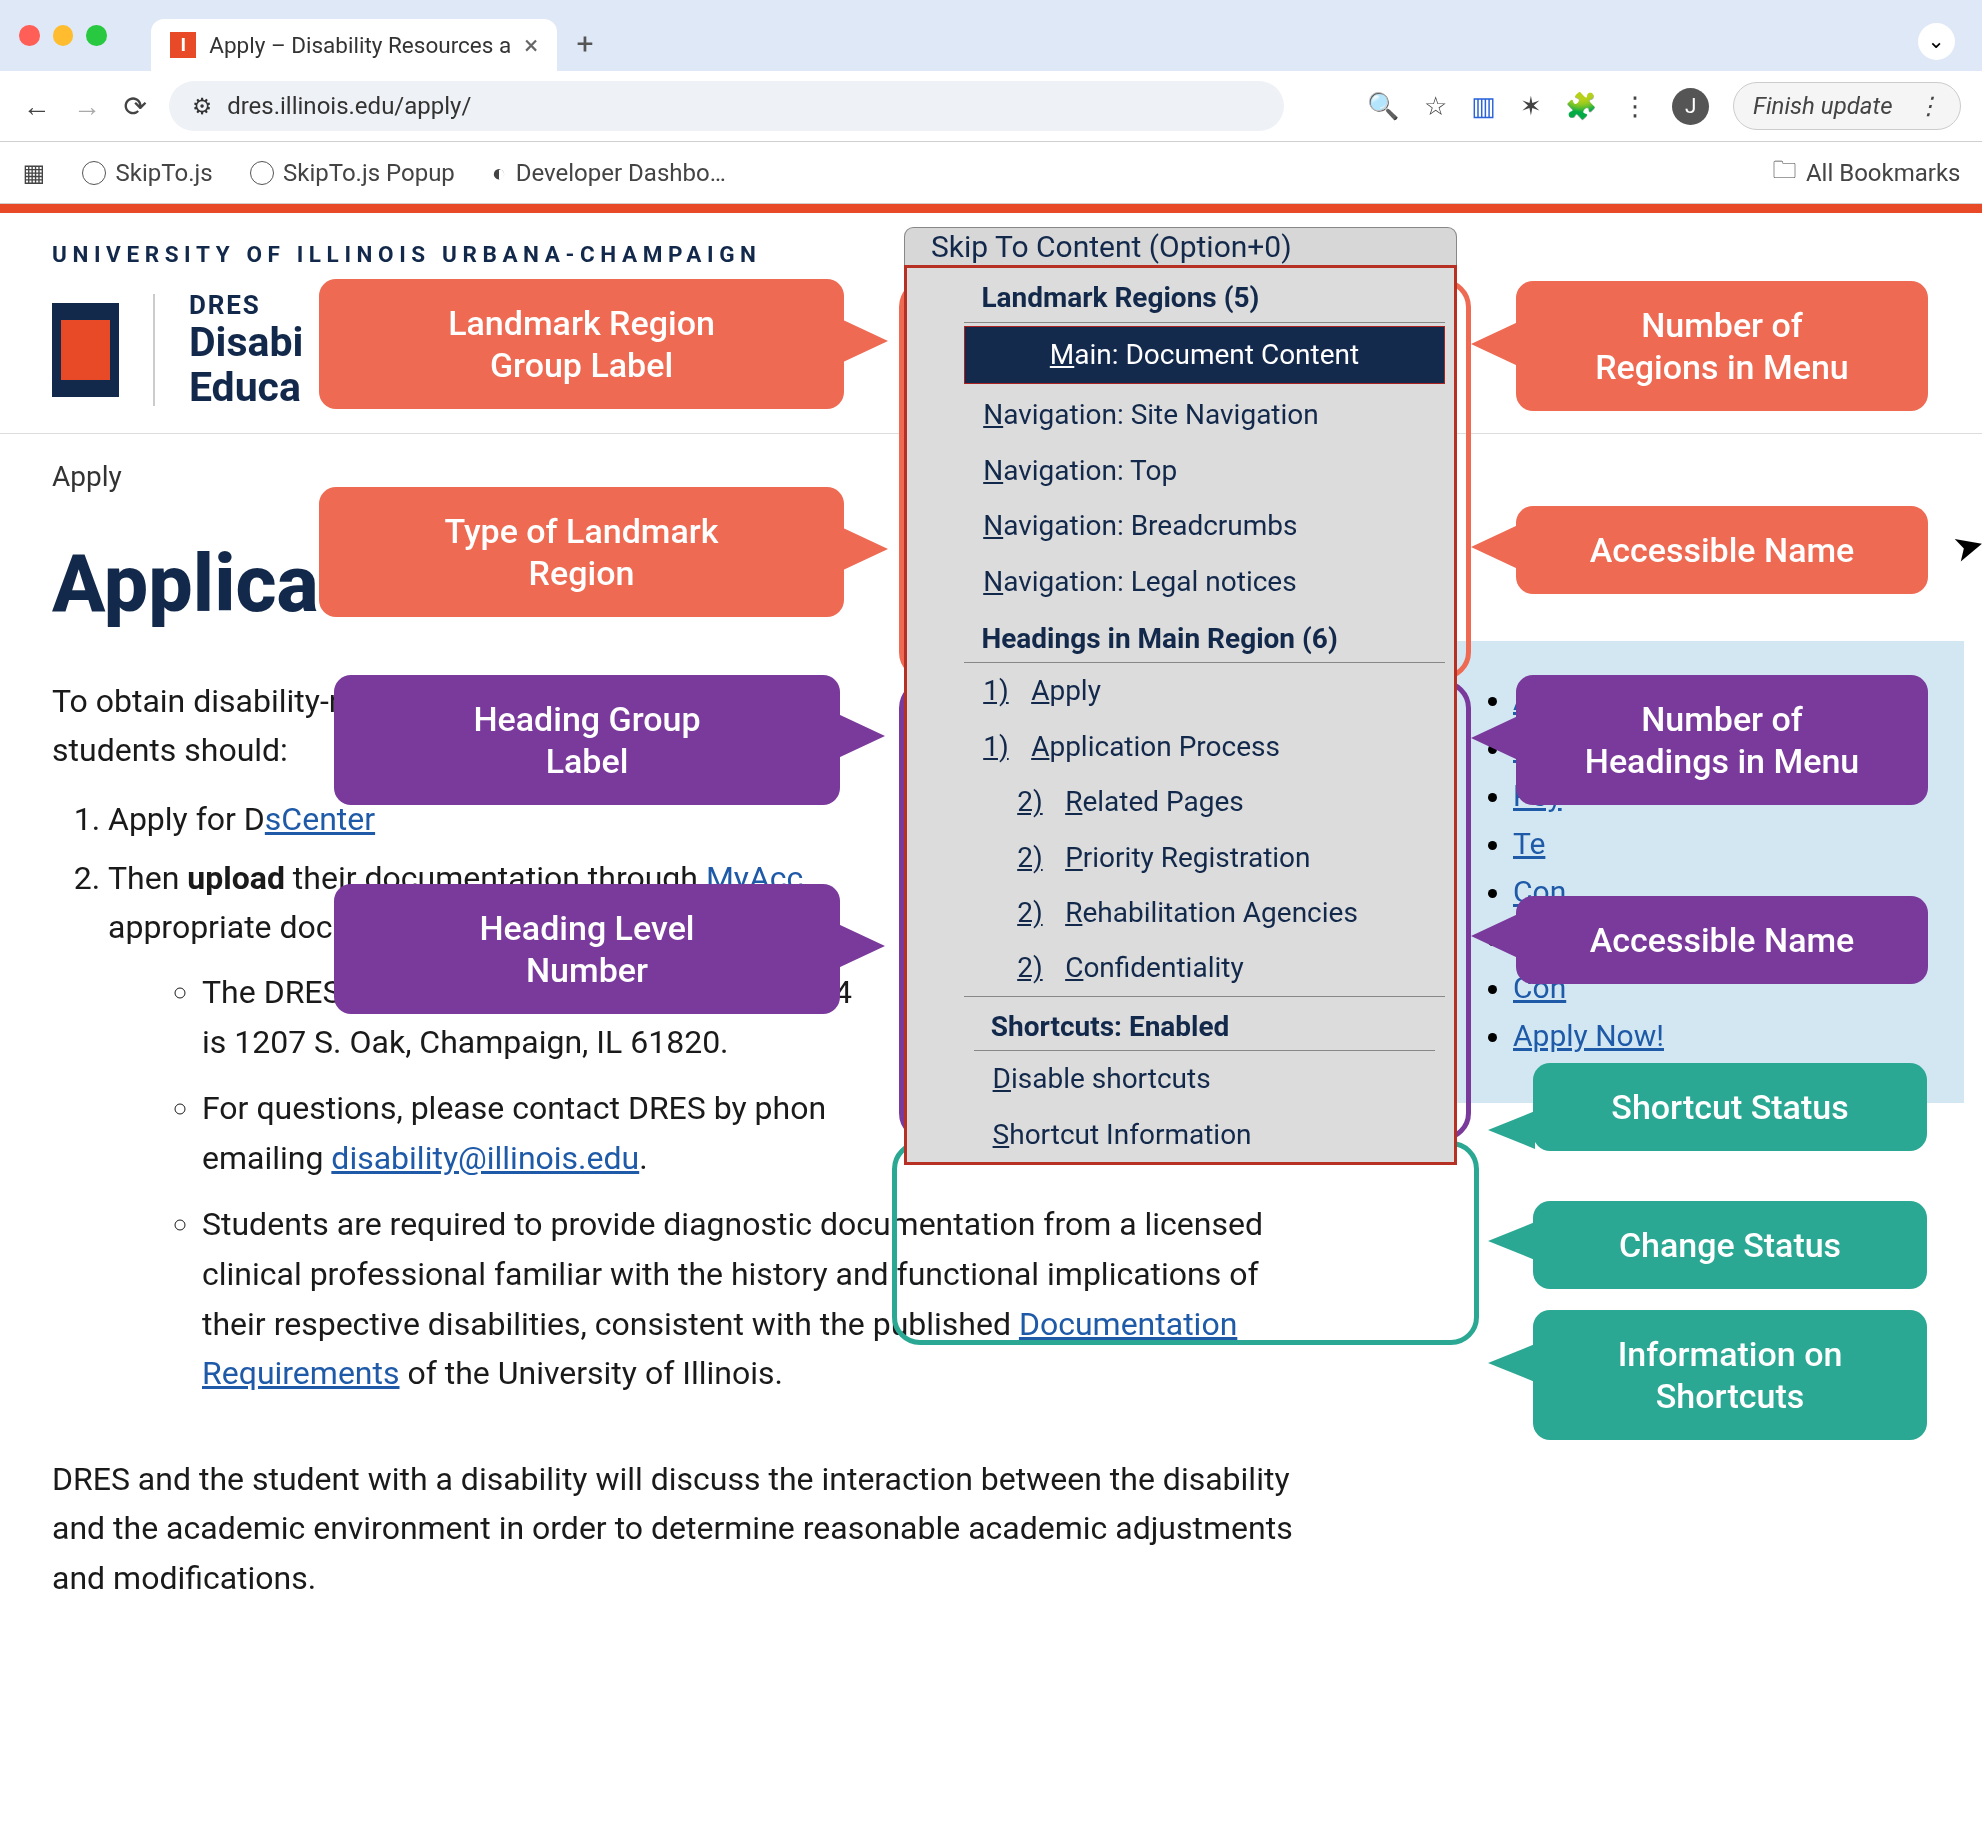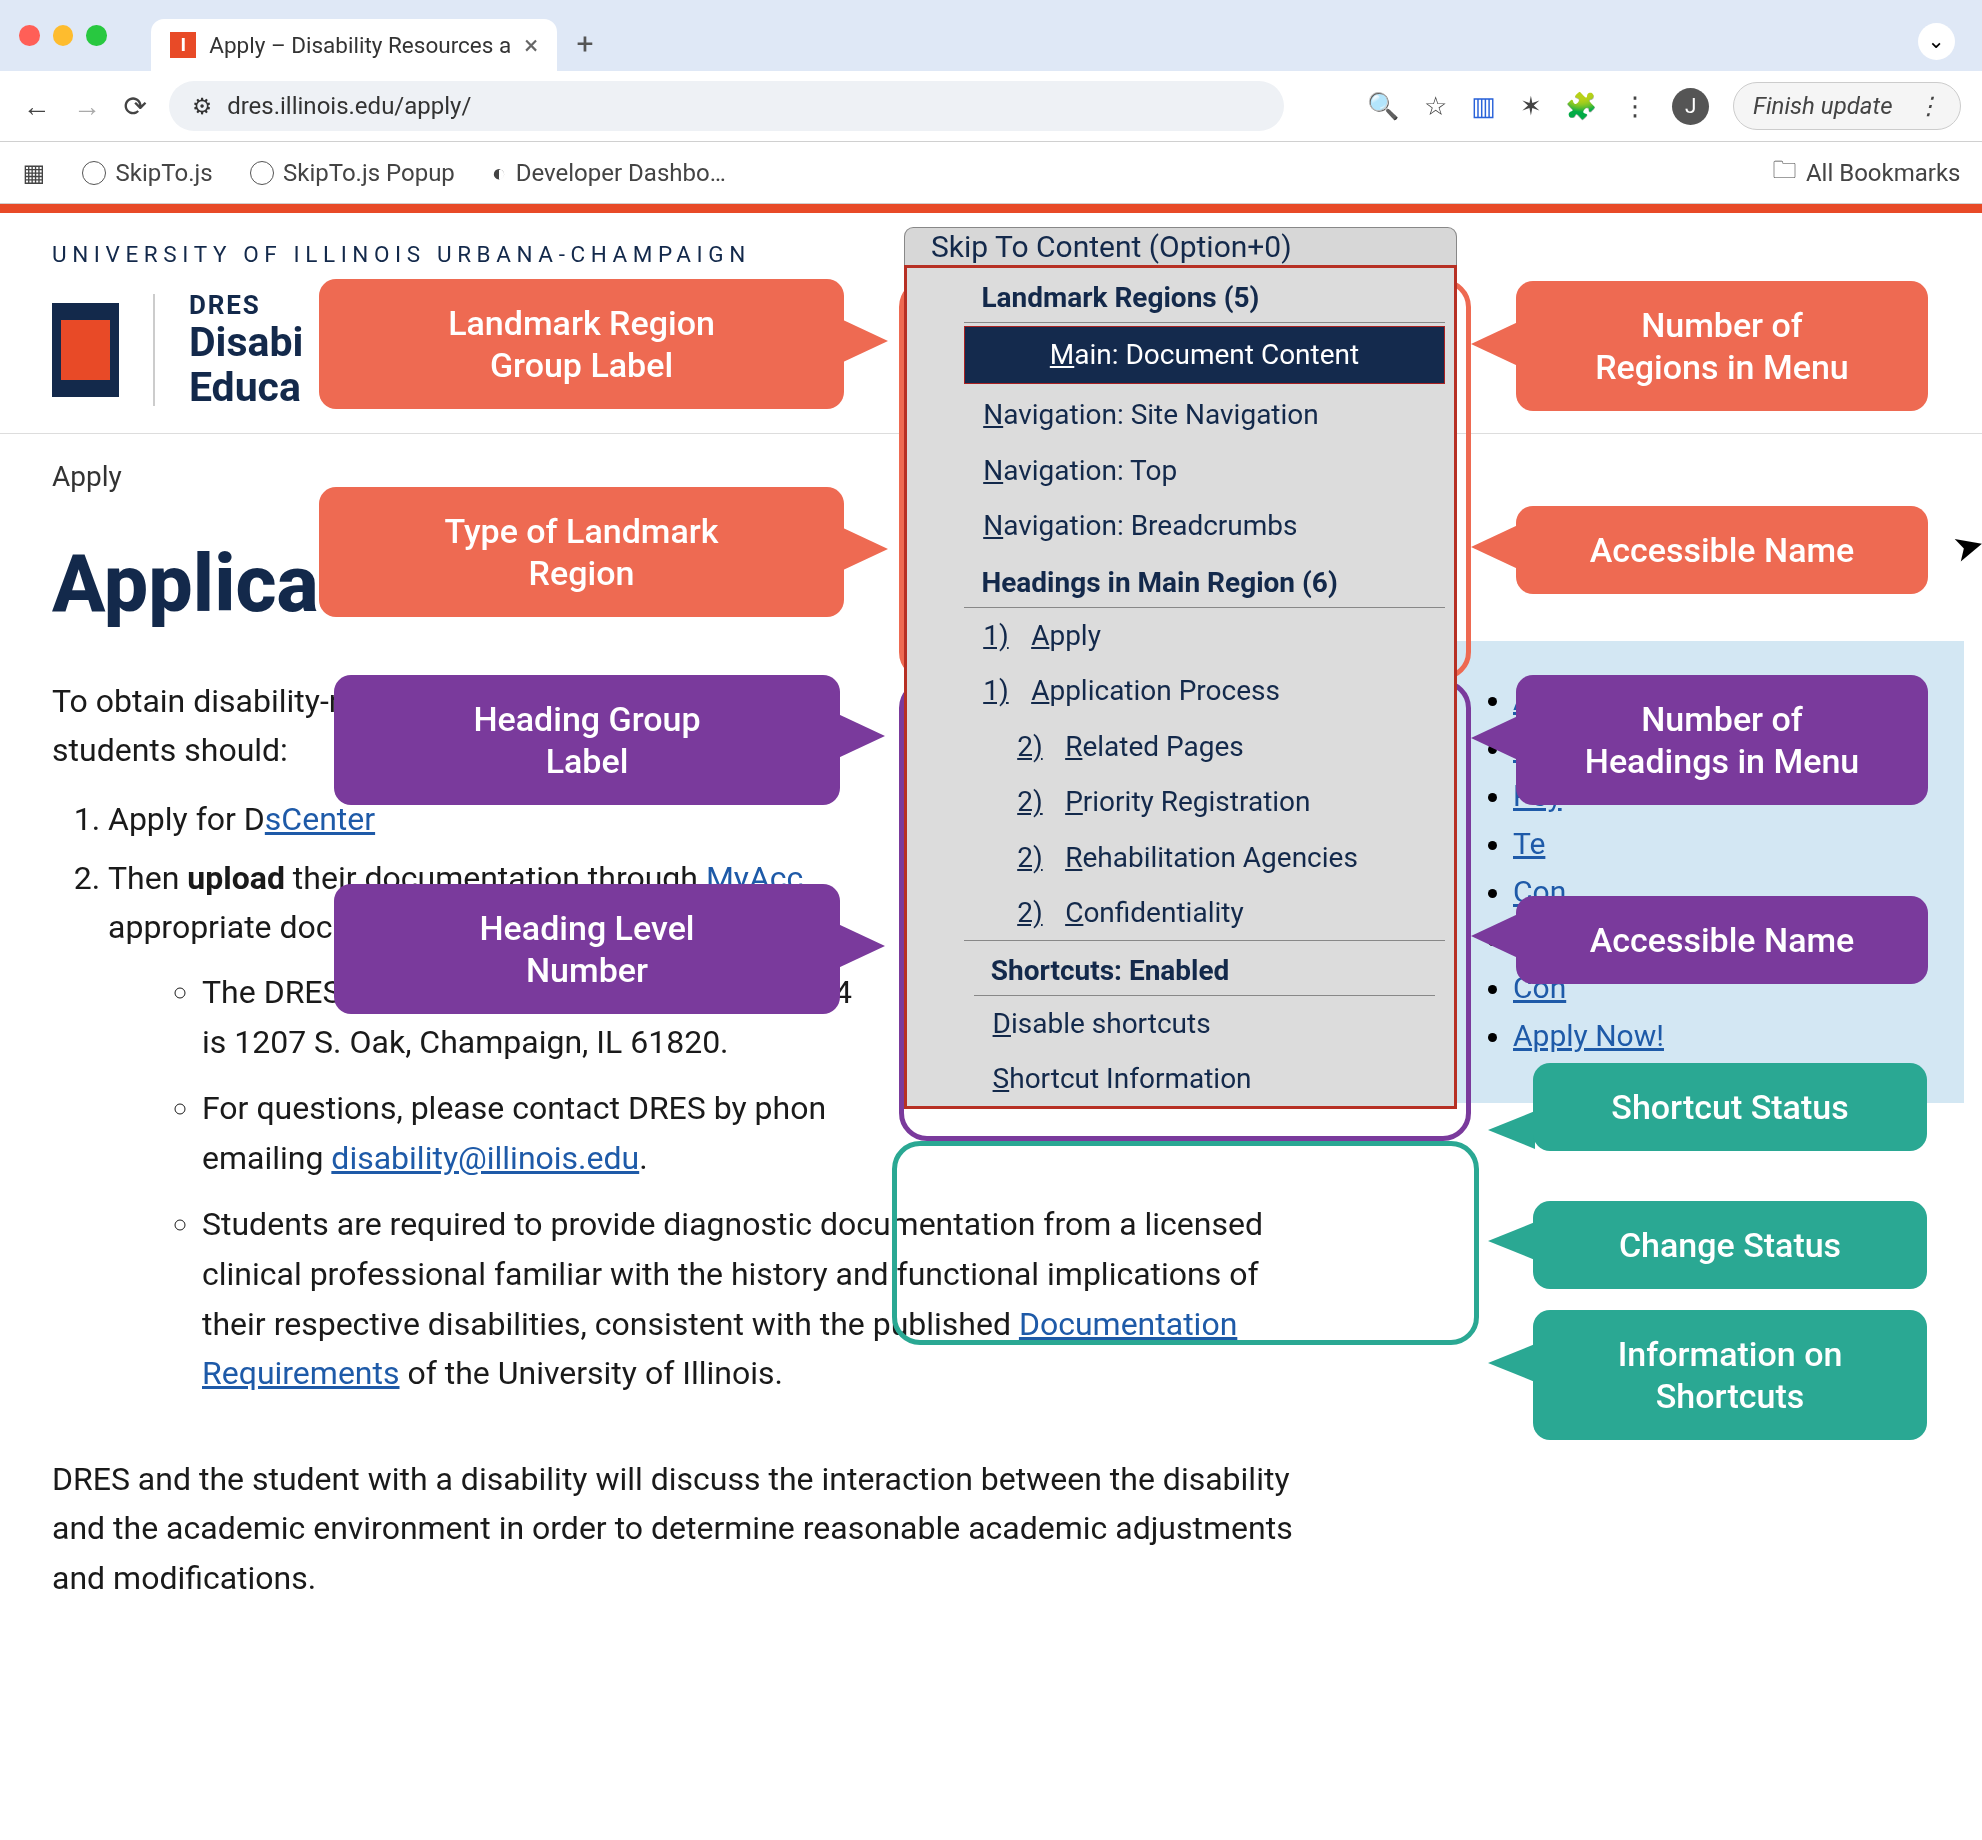--- a/index.html
+++ b/index.html
@@ -28,21 +28,21 @@
 .finish-update { border: 0.9px solid #ccc; border-radius: 28px; padding: 9.4px 19px; font-size: 24px; background: #f5f5f5; display: flex; align-items: flex-end; gap: 24px; font-style: italic; }
 
 .bookmarks-bar { height: 62px; background: #fff; display: flex; align-items: center; padding: 0 22.5px; gap: 37px; border-bottom: 0.9px solid #d0d0d0; font-size: 24px; color: #444; }
 .bm-item { display: flex; align-items: center; gap: 9.4px; }
 .bm-globe { width: 24px; height: 24px; border: 1.9px solid #555; border-radius: 50%; display: inline-block; position: relative; }
 .all-bookmarks { margin-left: auto; display: flex; align-items: center; gap: 9.4px; }
 
 
 .orange-bar { height: 9.4px; background: #e84a27; }
 .page-header { padding: 28px 52px 22.5px; display: flex; align-items: flex-start; gap: 37px; border-bottom: 0.9px solid #ddd; }
-.univ-line { font-size: 22.5px; color: #13294b; letter-spacing: 5.6px; font-weight: 400; margin-bottom: 22.5px; }
+.univ-line { font-size: 22.5px; color: #13294b; letter-spacing: 5.6px; font-weight: 700; margin-bottom: 22.5px; }
 .logo-block { display: flex; align-items: center; gap: 34px; }
 .big-i { width: 67px; height: 94px; border: 9.4px solid #13294b; border-top-width: 17px; border-bottom-width: 17px; background: #e84a27; }
 .logo-divider { width: 1.9px; height: 112px; background: #ccc; }
 .dres-label { font-size: 26px; color: #13294b; font-weight: 700; letter-spacing: 1.9px; }
 .dres-sub { font-size: 41px; color: #13294b; font-weight: 700; line-height: 1.1; }
 
 .breadcrumb { padding: 26px 52px; font-size: 28px; color: #333; }
 
 .main-area { padding: 19px 52px; position: relative; }
 .page-title { font-size: 79px; font-weight: 800; color: #13294b; margin-bottom: 47px; }
@@ -206,20 +206,21 @@
 </div>
 
 <div class="skipto-wrap">
   <div class="skipto-btn">Skip To Content (Option+0)</div>
   <div class="skipto-menu">
     <div class="skipto-section-label">Landmark Regions (5)</div>
     <div class="skipto-item selected"><span class="ul">M</span><span>ain: Document Content</span></div>
     <div class="skipto-item"><span class="ul">N</span><span>avigation: Site Navigation</span></div>
     <div class="skipto-item"><span class="ul">N</span><span>avigation: Top</span></div>
     <div class="skipto-item"><span class="ul">N</span><span>avigation: Breadcrumbs</span></div>
+    <div class="skipto-item"><span class="ul">N</span><span>avigation: Legal notices</span></div>
 
     <div class="skipto-section-label">Headings in Main Region (6)</div>
     <div class="skipto-item"><span class="lvl">1)</span> <span class="ul">A</span><span>pply</span></div>
     <div class="skipto-item"><span class="lvl">1)</span> <span class="ul">A</span><span>pplication Process</span></div>
     <div class="skipto-item indent"><span class="lvl">2)</span> <span class="ul">R</span><span>elated Pages</span></div>
     <div class="skipto-item indent"><span class="lvl">2)</span> <span class="ul">P</span><span>riority Registration</span></div>
     <div class="skipto-item indent"><span class="lvl">2)</span> <span class="ul">R</span><span>ehabilitation Agencies</span></div>
     <div class="skipto-item indent"><span class="lvl">2)</span> <span class="ul">C</span><span>onfidentiality</span></div>
 
     <div class="skipto-shortcuts">

